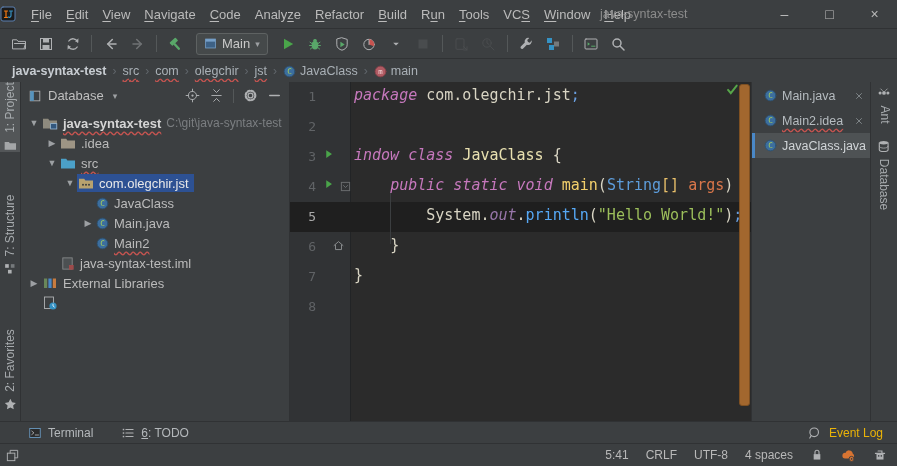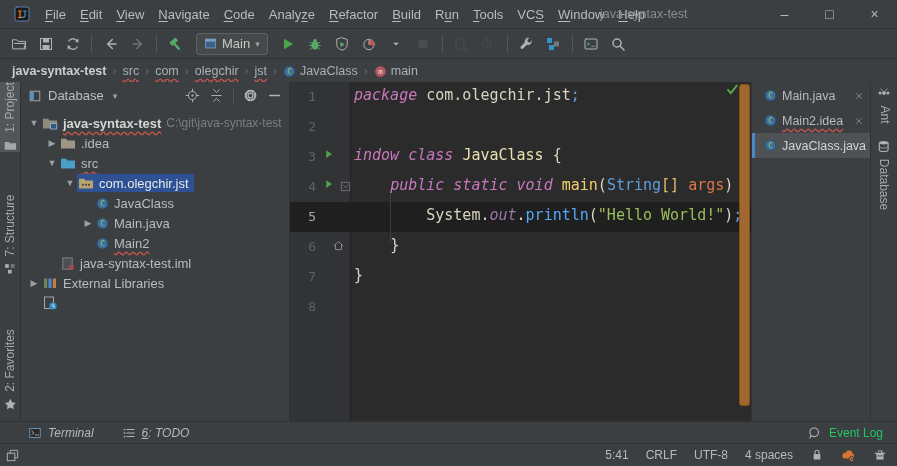--- a/index.html
+++ b/index.html
@@ -3,21 +3,21 @@
 <meta charset="utf-8">
 <style>
   html,body{margin:0;padding:0;background:#1e1e1e;}
   #app{position:relative;width:897px;height:466px;background:#3C3F41;
        font-family:"Liberation Sans",sans-serif;font-size:13px;color:#BBBBBB;
        overflow:hidden;user-select:none;}
   .icon{display:inline-flex;align-items:center;justify-content:center;line-height:0;}
   .icon svg{display:block;}
 
   
-  .titlebar{height:28px;display:flex;align-items:center;padding-left:14px;
+  .titlebar{height:28px;display:flex;align-items:center;padding-left:0;
             background:#3C3F41;border-bottom:1px solid #303234;position:relative;}
   .logo{margin-right:8px;}
   .menu-item{padding:2px 7px;color:#BBBBBB;cursor:default;}
   .menu-item u{text-decoration:underline;text-underline-offset:2px;}
   .win-title{position:absolute;left:600px;top:7px;color:#8C8C8C;font-size:12.5px;}
   .win-controls{margin-left:auto;display:flex;height:100%;}
   .win-btn{width:45px;display:flex;align-items:center;justify-content:center;
            color:#B8B8B8;font-size:14px;}
 
   
@@ -87,22 +87,22 @@
   .tabs-panel{width:118px;flex:none;border-left:1px solid #303234;background:#3C3F41;
               padding-top:1px;font-size:12.5px;}
   .tab-row{height:25px;display:flex;align-items:center;gap:5px;padding-left:9px;
            border-left:3px solid transparent;color:#B6BCC0;}
   .tab-row.sel{background:#4E5254;border-left-color:#4A88C7;color:#D0D4D7;}
   .tab-close{margin-left:auto;padding-right:6px;color:#7E8487;font-size:12px;}
 
   
   .toolrow{position:absolute;left:0;right:0;bottom:22px;height:22px;background:#3C3F41;
            border-top:1px solid #303234;display:flex;align-items:center;font-size:12px;}
-  .toolrow .tw-btn{display:flex;align-items:flex-start;gap:6px;margin-left:28px;color:#B4B8BB;font-style:italic;}
-  .toolrow .right{margin-left:auto;margin-right:14px;display:flex;align-items:center;gap:8px;color:#22c55e;}
+  .toolrow .tw-btn{display:flex;align-items:flex-start;gap:6px;margin-left:28px;color:#B4B8BB;}
+  .toolrow .right{margin-left:auto;margin-right:14px;display:flex;align-items:center;gap:8px;color:#eab308;}
   .statusbar{position:absolute;left:0;right:0;bottom:0;height:22px;background:#3C3F41;
              border-top:1px solid #303234;display:flex;align-items:center;font-size:12px;color:#B9B9B9;}
   .sb-left{margin-left:5px;display:flex;align-items:center;}
   .sb-right{margin-left:auto;display:flex;align-items:flex-start;gap:17px;margin-right:10px;}
   .sb-seg{cursor:default;}
   u{text-decoration-skip-ink:none;}
 </style>
 </head>
 <body>
 

